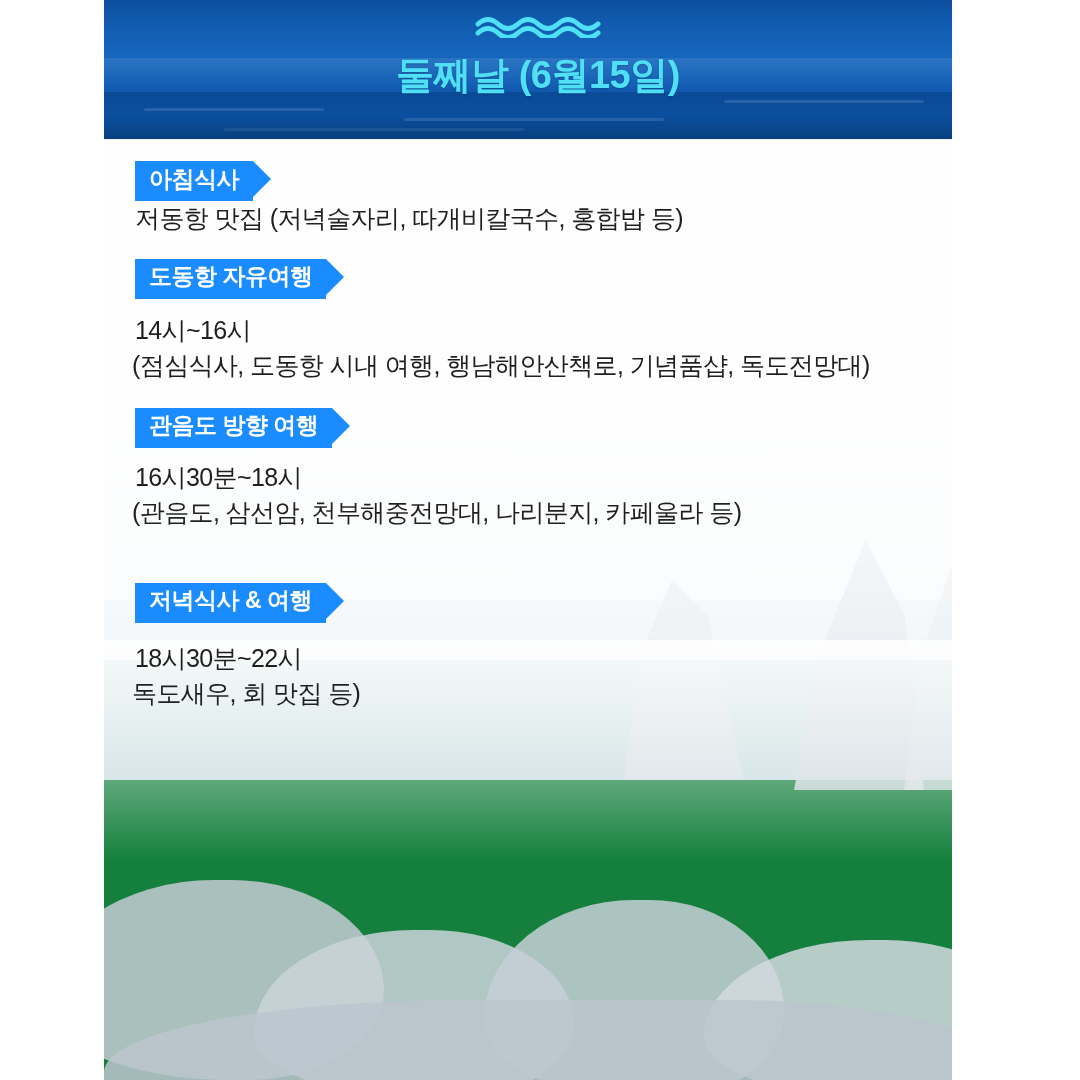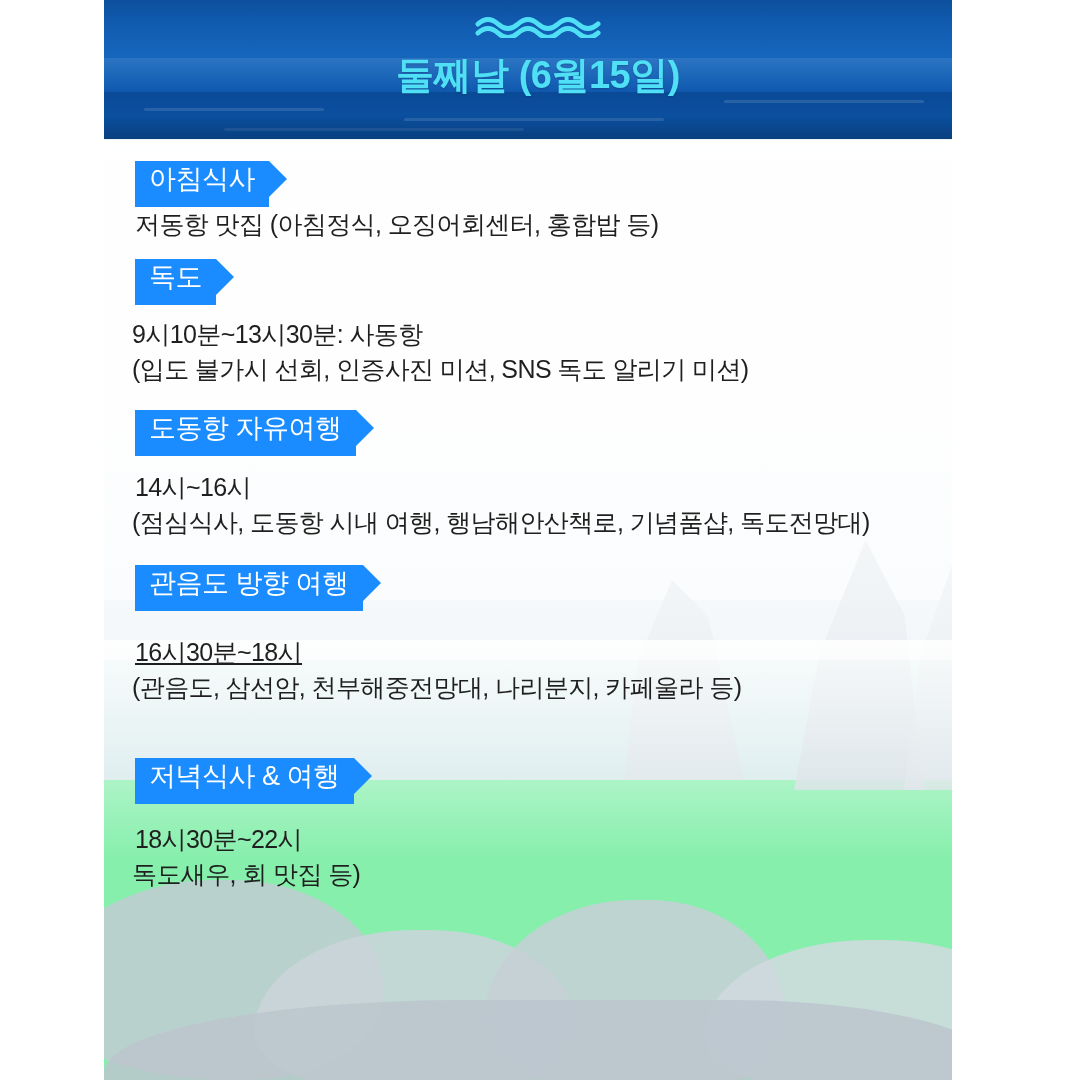--- a/index.html
+++ b/index.html
@@ -11,21 +11,21 @@
     height: 1080px;
     font-family: "Liberation Sans", sans-serif;
     background: #ffffff;
     overflow: hidden;
   }
 
   .page {
     position: relative;
     width: 952px;
     height: 1080px;
-    background: #86efac;
+    background: #15803d;
     overflow: hidden;
   }
 
   
   .bg-photo {
     position: absolute;
     left: 104px;
     top: 0;
     width: 868px;
     height: 1080px;
@@ -170,25 +170,25 @@
 
   .section {
     position: relative;
   }
 
   .tag {
     position: relative;
     display: inline-flex;
     align-items: center;
     height: 36px;
-    padding: 0 14px 10px 14px;
+    padding: 0 14px 4px 14px;
     background: #1a8cff;
     color: #ffffff;
-    font-size: 27px;
-    font-weight: normal;
+    font-size: 23px;
+    font-weight: bold;
     letter-spacing: -0.5px;
     margin-left: 31px;
   }
   .tag::after {
     content: "";
     position: absolute;
     right: -18px;
     top: 0;
     width: 0;
     height: 0;
@@ -207,21 +207,21 @@
   .line.indent0 { margin-left: 28px; }
 
   
   .sec-breakfast { margin-top: 22px; }
   .sec-breakfast .line.first { margin-top: 14px; }
   .sec-dokdo { margin-top: 16px; }
   .sec-dokdo .line.first { margin-top: 12px; }
   .sec-dodong { margin-top: 22px; }
   .sec-dodong .line.first { margin-top: 14px; }
   .sec-gwaneum { margin-top: 24px; }
-  .sec-gwaneum .line.first { margin-top: 24px; text-decoration: underline; }
+  .sec-gwaneum .line.first { margin-top: 12px; }
   .sec-dinner { margin-top: 52px; }
   .sec-dinner .line.first { margin-top: 18px; }
 </style>
 </head>
 <body>
 
 <div class="page">
 
   <div class="bg-photo">
     <div class="sky"></div>
@@ -254,28 +254,23 @@
       <path d="M3 17 q10 -9 20 0 t20 0 t20 0 t20 0 t20 0 t20 0" fill="none" stroke="#4fe0f5" stroke-width="5" stroke-linecap="round"></path>
     </svg>
 
     <div class="header-title">둘째날 (6월15일)</div>
   </div>
 
   <div class="content">
 
     <div class="section sec-breakfast">
       <div class="tag">아침식사</div>
-      <div class="line">저동항 맛집 (아침정식, 오징어회센터, 홍합밥 등)</div>
-    </div>
-
-    <div class="section sec-dokdo">
-      <div class="tag">독도</div>
-      <div class="line first indent0">9시10분~13시30분: 사동항</div>
-      <div class="line indent0">(입도 불가시 선회, 인증사진 미션, SNS 독도 알리기 미션)</div>
-    </div>
+      <div class="line">저동항 맛집 (저녁술자리, 따개비칼국수, 홍합밥 등)</div>
+    </div>
+
 
     <div class="section sec-dodong">
       <div class="tag">도동항 자유여행</div>
       <div class="line first">14시~16시</div>
       <div class="line indent0">(점심식사, 도동항 시내 여행, 행남해안산책로, 기념품샵, 독도전망대)</div>
     </div>
 
     <div class="section sec-gwaneum">
       <div class="tag">관음도 방향 여행</div>
       <div class="line first">16시30분~18시</div>

